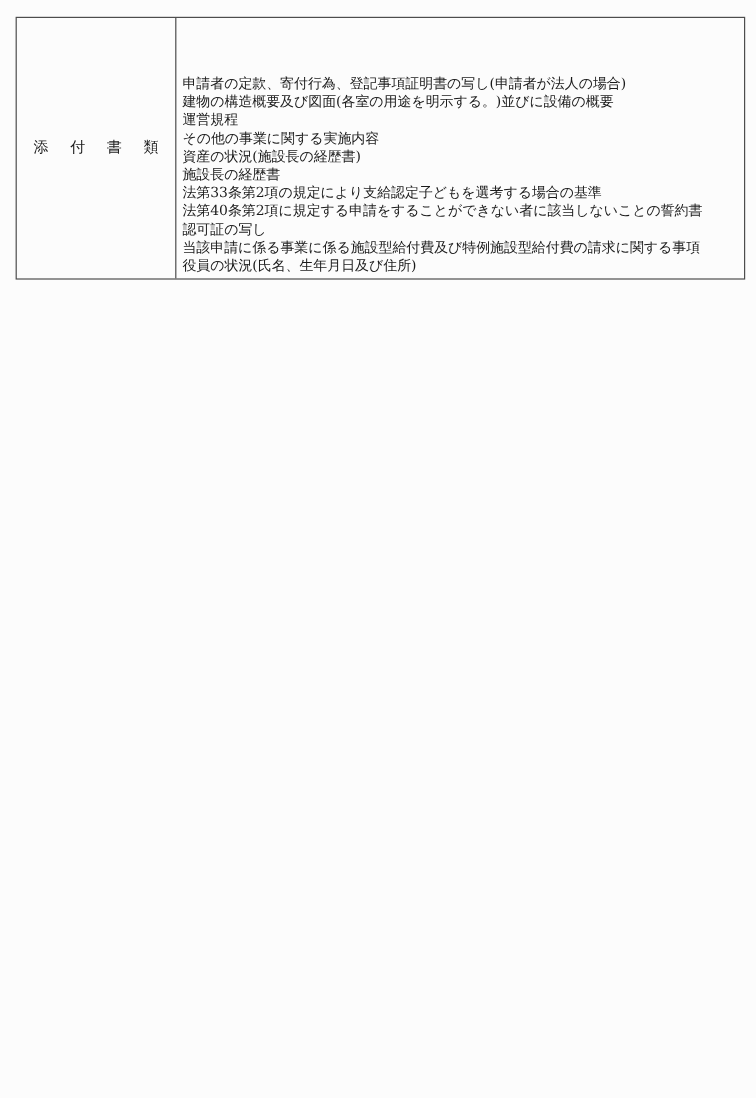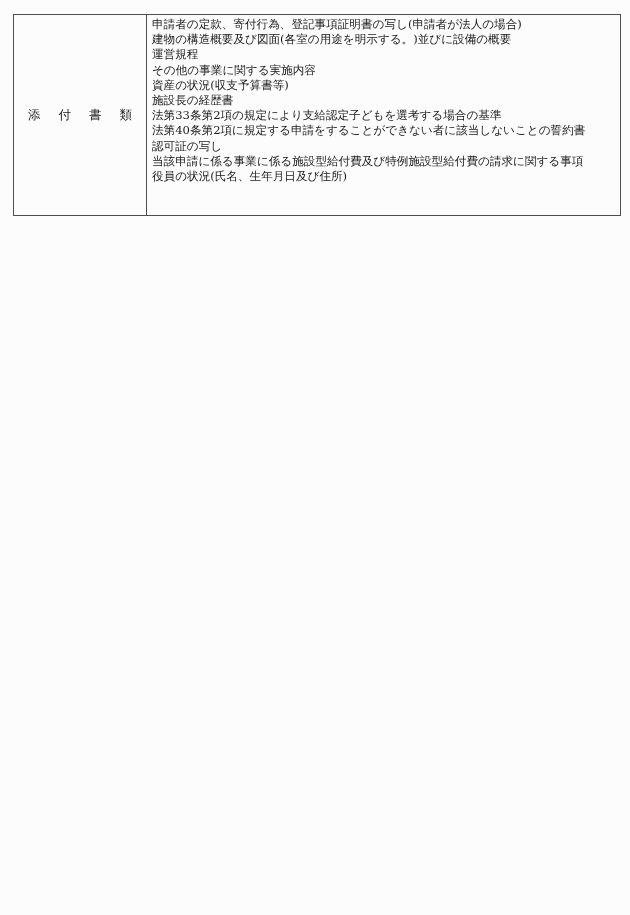--- a/index.html
+++ b/index.html
@@ -45,20 +45,21 @@
     width: 104px;
     font-size: 12.5px;
     letter-spacing: 0;
   }
 
   .items-cell {
     flex: 1 1 auto;
     padding: 2px 4px 3px 5px;
     font-size: 11.6px;
     line-height: 15.2px;
+    margin-top: 45px;
   }
 
   .item-line {
     white-space: nowrap;
   }
 </style>
 </head>
 <body>
 
 <div class="page">
@@ -78,21 +79,21 @@
 
         <div class="item-line">申請者の定款、寄付行為、登記事項証明書の写し(申請者が法人の場合)</div>
 
         <div class="item-line">建物の構造概要及び図面(各室の用途を明示する。)並びに設備の概要</div>
 
         <div class="item-line">運営規程</div>
 
 
         <div class="item-line">その他の事業に関する実施内容</div>
 
-        <div class="item-line">資産の状況(収支予算書等)</div>
+        <div class="item-line">資産の状況(施設長の経歴書)</div>
 
         <div class="item-line">施設長の経歴書</div>
 
         <div class="item-line">法第33条第2項の規定により支給認定子どもを選考する場合の基準</div>
 
 
         <div class="item-line">法第40条第2項に規定する申請をすることができない者に該当しないことの誓約書</div>
 
         <div class="item-line">認可証の写し</div>
 

